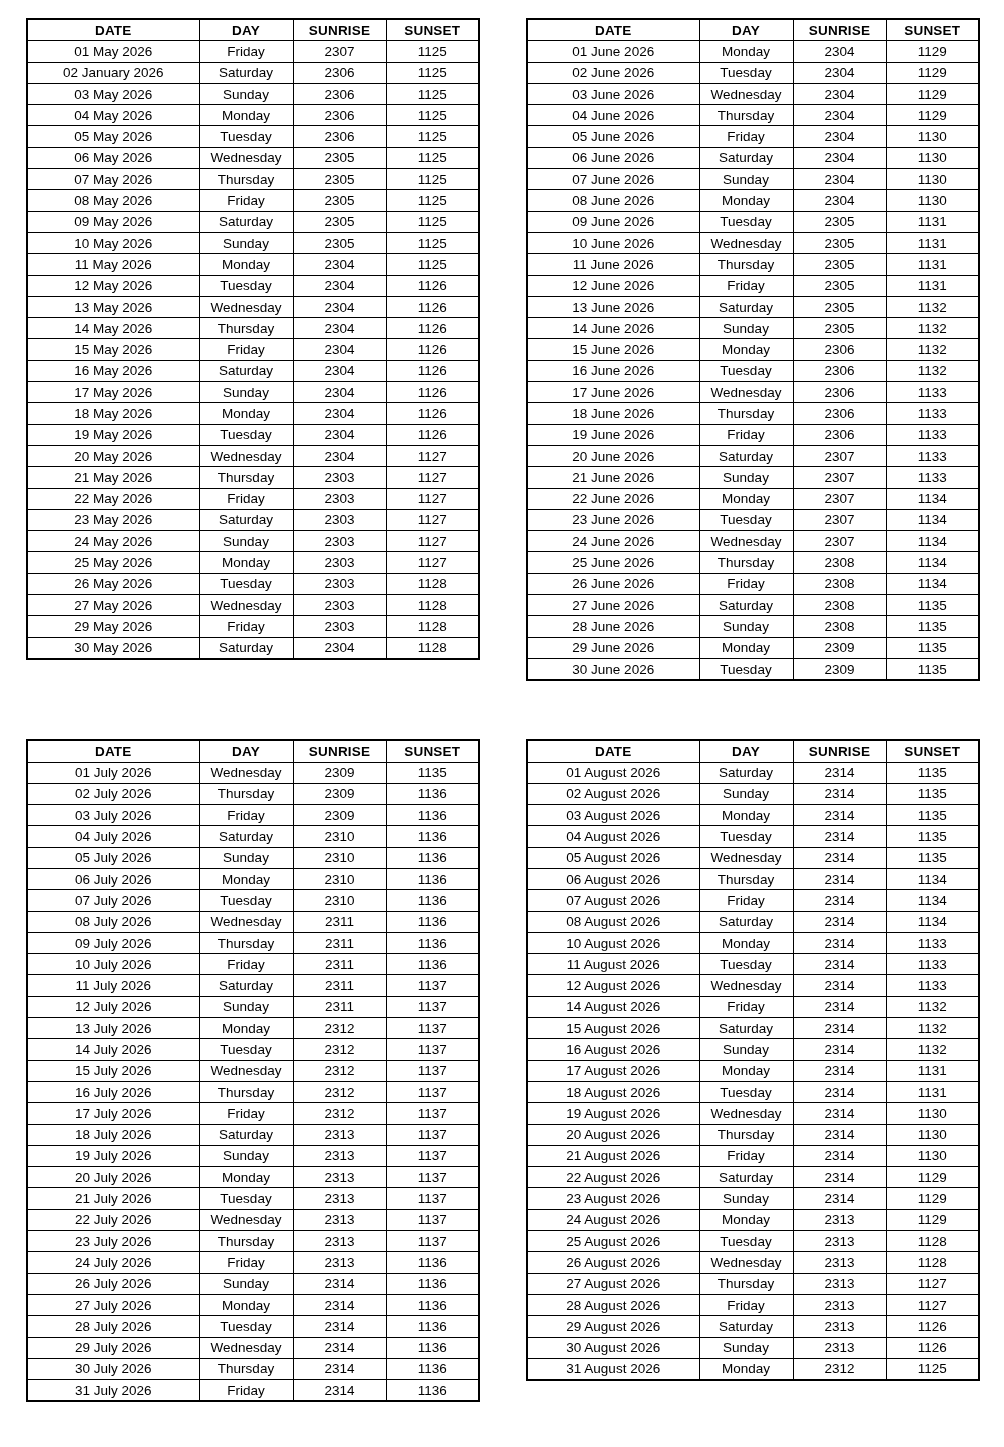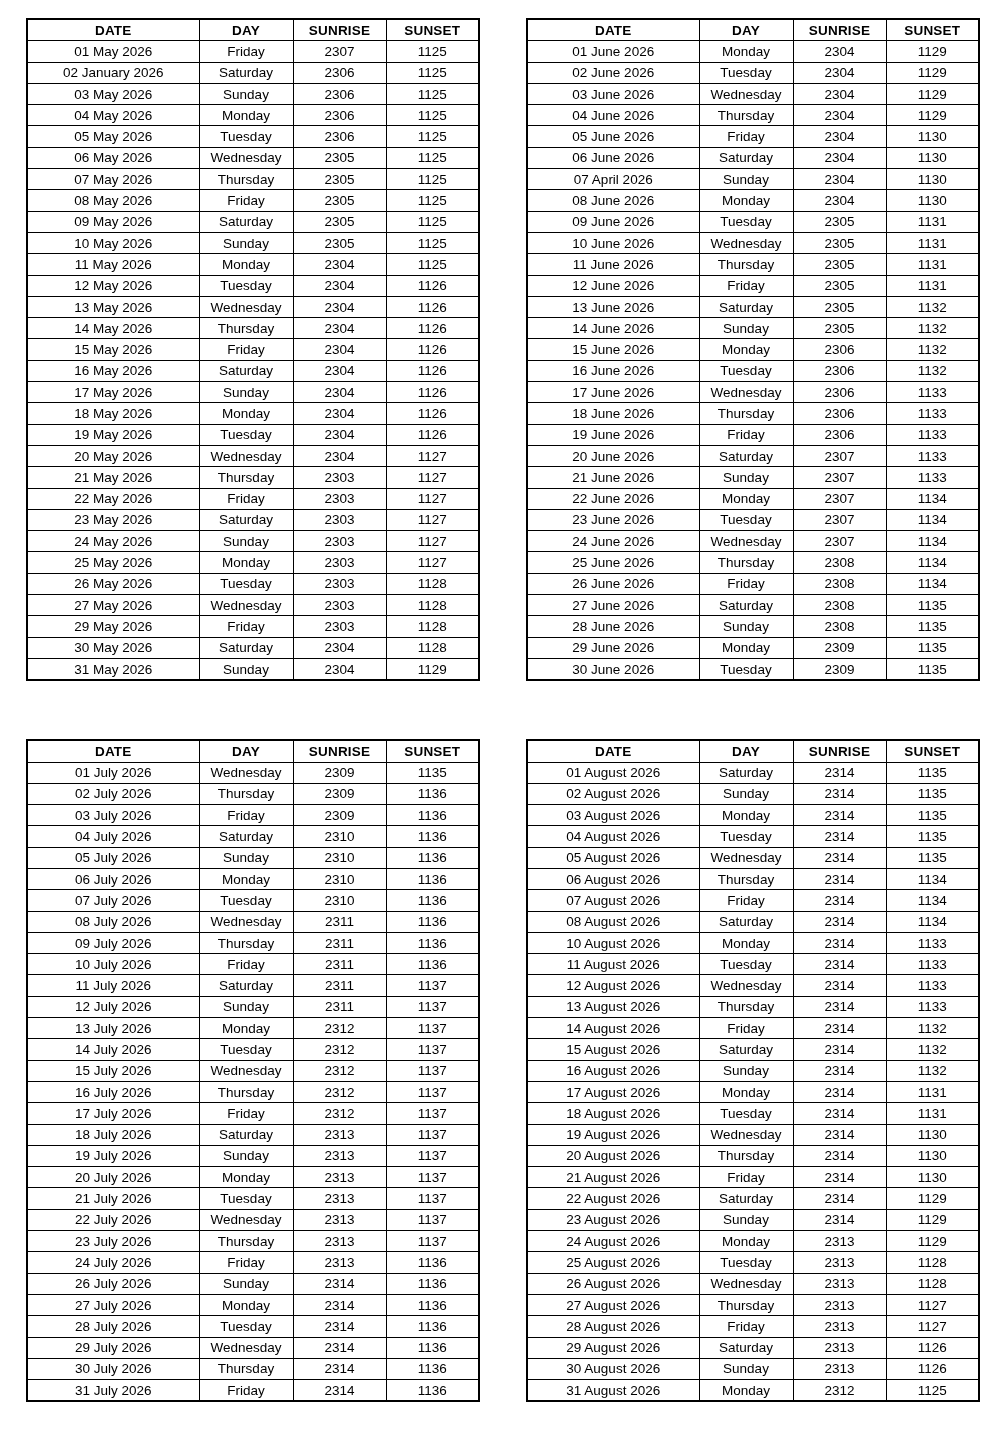--- a/index.html
+++ b/index.html
@@ -254,26 +254,20 @@
               <td>Friday</td>
               <td>2303</td>
               <td>1128</td>
             </tr>
             <tr>
               <td>30 May 2026</td>
               <td>Saturday</td>
               <td>2304</td>
               <td>1128</td>
             </tr>
-            <tr>
-              <td>31 May 2026</td>
-              <td>Sunday</td>
-              <td>2304</td>
-              <td>1129</td>
-            </tr>
           </tbody>
         </table>
       </div>
       <div class="table-wrap">
         <table class="cal">
           <colgroup>
             <col class="c-date">
             <col class="c-day">
             <col class="c-sr">
             <col class="c-ss">
@@ -317,21 +311,21 @@
               <td>2304</td>
               <td>1130</td>
             </tr>
             <tr>
               <td>06 June 2026</td>
               <td>Saturday</td>
               <td>2304</td>
               <td>1130</td>
             </tr>
             <tr>
-              <td>07 April 2026</td>
+              <td>07 June 2026</td>
               <td>Sunday</td>
               <td>2304</td>
               <td>1130</td>
             </tr>
             <tr>
               <td>08 June 2026</td>
               <td>Monday</td>
               <td>2304</td>
               <td>1130</td>
             </tr>
@@ -747,26 +741,20 @@
               <td>2314</td>
               <td>1133</td>
             </tr>
             <tr>
               <td>12 August 2026</td>
               <td>Wednesday</td>
               <td>2314</td>
               <td>1133</td>
             </tr>
             <tr>
-              <td>13 August 2026</td>
-              <td>Thursday</td>
-              <td>2314</td>
-              <td>1133</td>
-            </tr>
-            <tr>
               <td>14 August 2026</td>
               <td>Friday</td>
               <td>2314</td>
               <td>1132</td>
             </tr>
             <tr>
               <td>15 August 2026</td>
               <td>Saturday</td>
               <td>2314</td>
               <td>1132</td>

